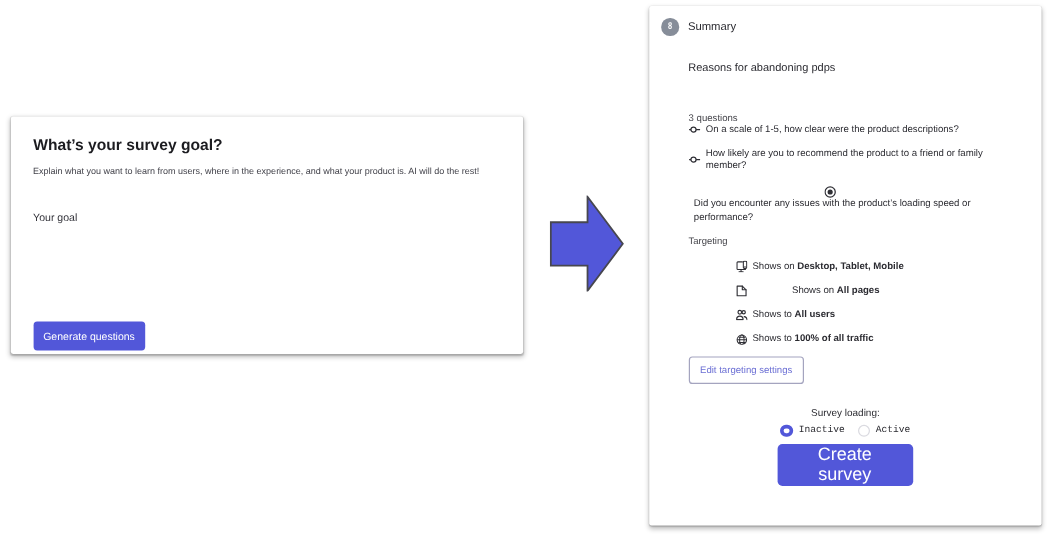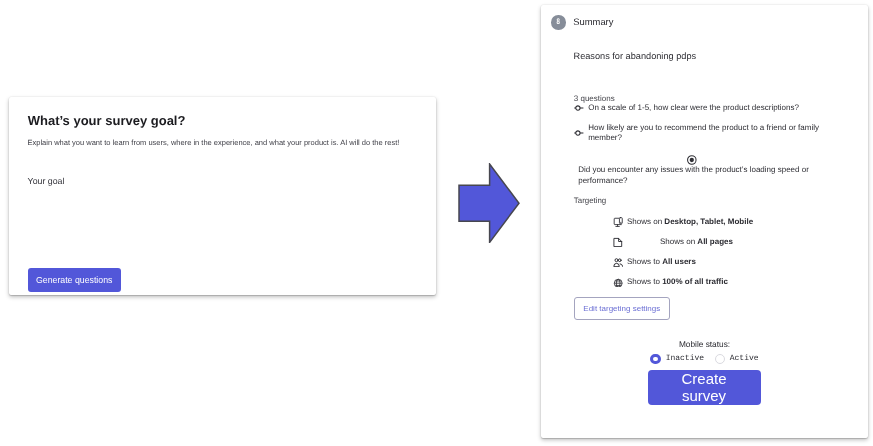--- a/index.html
+++ b/index.html
@@ -174,21 +174,21 @@
           <span class="ticon"><svg viewBox="0 0 10 10" width="10" height="10" fill="none" stroke="#2f2f35" stroke-width="0.85">
               <circle cx="5.2" cy="6.2" r="3.95"></circle>
               <path d="M1.25 6.2h7.9"></path>
               <path d="M2.5 3.95h5.4M2.5 8.45h5.4"></path>
               <ellipse cx="5.2" cy="6.2" rx="1.85" ry="3.95"></ellipse>
             </svg></span>
           <span class="ttext"><span class="tp">Shows to </span><b class="tv">100% of all traffic</b></span>
         </div>
       </div>
     <button id="edit-targeting-btn">Edit targeting settings</button>
-    <div id="status-label">Mobile status:</div>
+    <div id="status-label">Survey loading:</div>
     <div id="status-radios">
         <div class="radio-opt">
           <span class="radio-dot on"></span>
           <span>Inactive</span>
         </div>
         <div class="radio-opt">
           <span class="radio-dot"></span>
           <span>Active</span>
         </div>
       </div>

